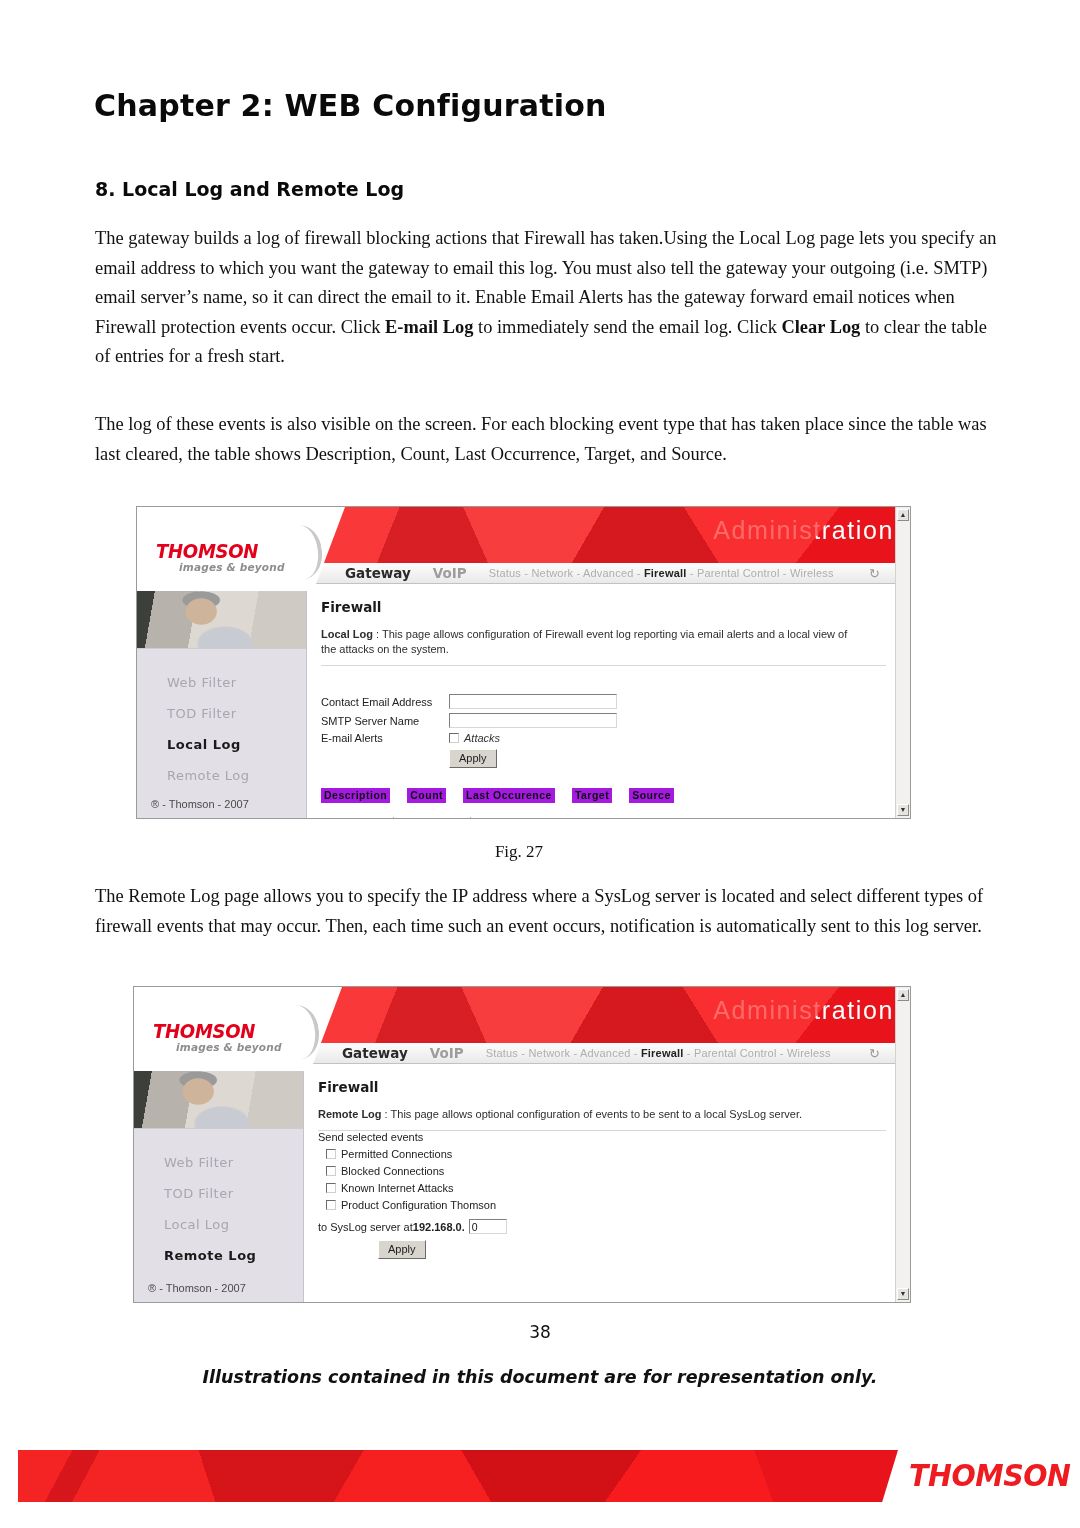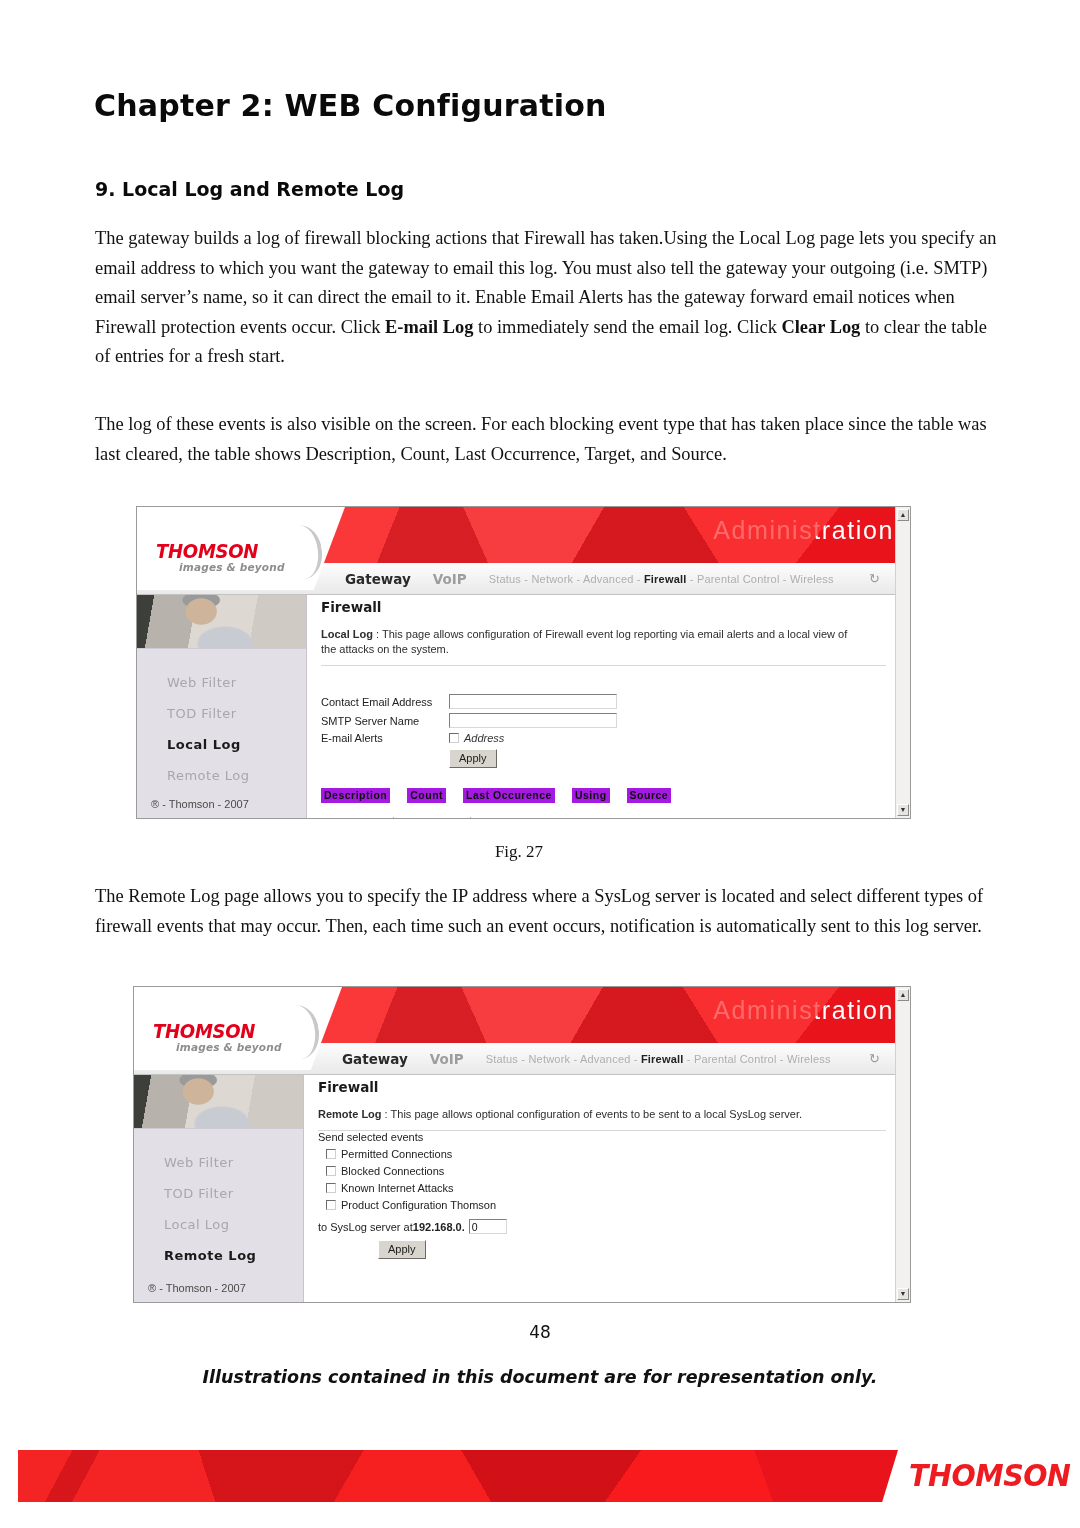--- a/index.html
+++ b/index.html
@@ -210,21 +210,21 @@
     left: 151px; top: 18px;
     width: 34px; height: 54px;
     border-right: 4px solid #c9c9c9;
     border-radius: 0 60% 60% 0 / 0 50% 50% 0;
     transform: rotate(-6deg);
   }
 
   
   .navbar {
     position: relative;
-    height: 32px;
+    height: 21px;
     background: linear-gradient(#fdfdfd, #e9e9e9);
     border-bottom: 1px solid #c2c2c2;
     padding-left: 208px;
     display: flex;
     align-items: center;
     z-index: 1;
   }
   .nav-primary {
     font-family: "DejaVu Sans", sans-serif;
     font-size: 13.5px;
@@ -451,21 +451,21 @@
   .vs-up { top: 2px; }
   .vs-dn { bottom: 2px; }
 </style>
 </head>
 <body>
 
 <div class="page">
 
   <div class="chapter-title">Chapter 2: WEB Configuration</div>
 
-  <div class="section-title">9. Local Log and Remote Log</div>
+  <div class="section-title">8. Local Log and Remote Log</div>
 
   <div class="para" id="para1"><span>The gateway builds a log of firewall blocking actions that Firewall has taken.Using the Local Log page lets you specify an email address to which you want the gateway to email this log. You must also tell the gateway your outgoing (i.e. SMTP) email server’s name, so it can direct the email to it. Enable Email Alerts has the gateway forward email notices when Firewall protection events occur. Click </span><b>E-mail Log</b><span> to immediately send the email log. Click </span><b>Clear Log</b><span> to clear the table of entries for a fresh start.</span></div>
 
   <div class="para" id="para2">The log of these events is also visible on the screen. For each blocking event type that has taken place since the table was last cleared, the table shows Description, Count, Last Occurrence, Target, and Source.</div>
 
   <div class="shot" id="shot1">
     <div class="shot-inner">
 
       <div class="masthead">
         <div class="admin-word">Administration</div>
@@ -506,31 +506,31 @@
               <span class="flabel">Contact Email Address</span>
               <span class="finput"></span>
             </div>
             <div class="frow">
               <span class="flabel">SMTP Server Name</span>
               <span class="finput"></span>
             </div>
             <div class="frow">
               <span class="flabel">E-mail Alerts</span>
               <span class="chk"></span>
-              <span class="chk-lbl-it">Address</span>
+              <span class="chk-lbl-it">Attacks</span>
             </div>
             <div class="apply-wrap">
               <span class="btn">Apply</span>
             </div>
 
             <div class="tbl-header">
               <span class="th">Description</span>
               <span class="th">Count</span>
               <span class="th">Last Occurence</span>
-              <span class="th">Using</span>
+              <span class="th">Target</span>
               <span class="th">Source</span>
             </div>
 
             <div class="log-buttons">
               <span class="btn">E-mail Log</span>
               <span class="btn">Clear Log</span>
             </div>
           </div>
         </div>
       </div>
@@ -612,21 +612,21 @@
         </div>
       </div>
 
       <div class="vscroll">
         <div class="vs-btn vs-up">▲</div>
         <div class="vs-btn vs-dn">▼</div>
       </div>
     </div>
   </div>
 
-  <div class="page-number">48</div>
+  <div class="page-number">38</div>
 
   <div class="disclaimer">Illustrations contained in this document are for representation only.</div>
 
   <div class="footer-banner">
     <div class="banner-shape"></div>
     <div class="banner-logo">THOMSON</div>
   </div>
 
 </div>
 

